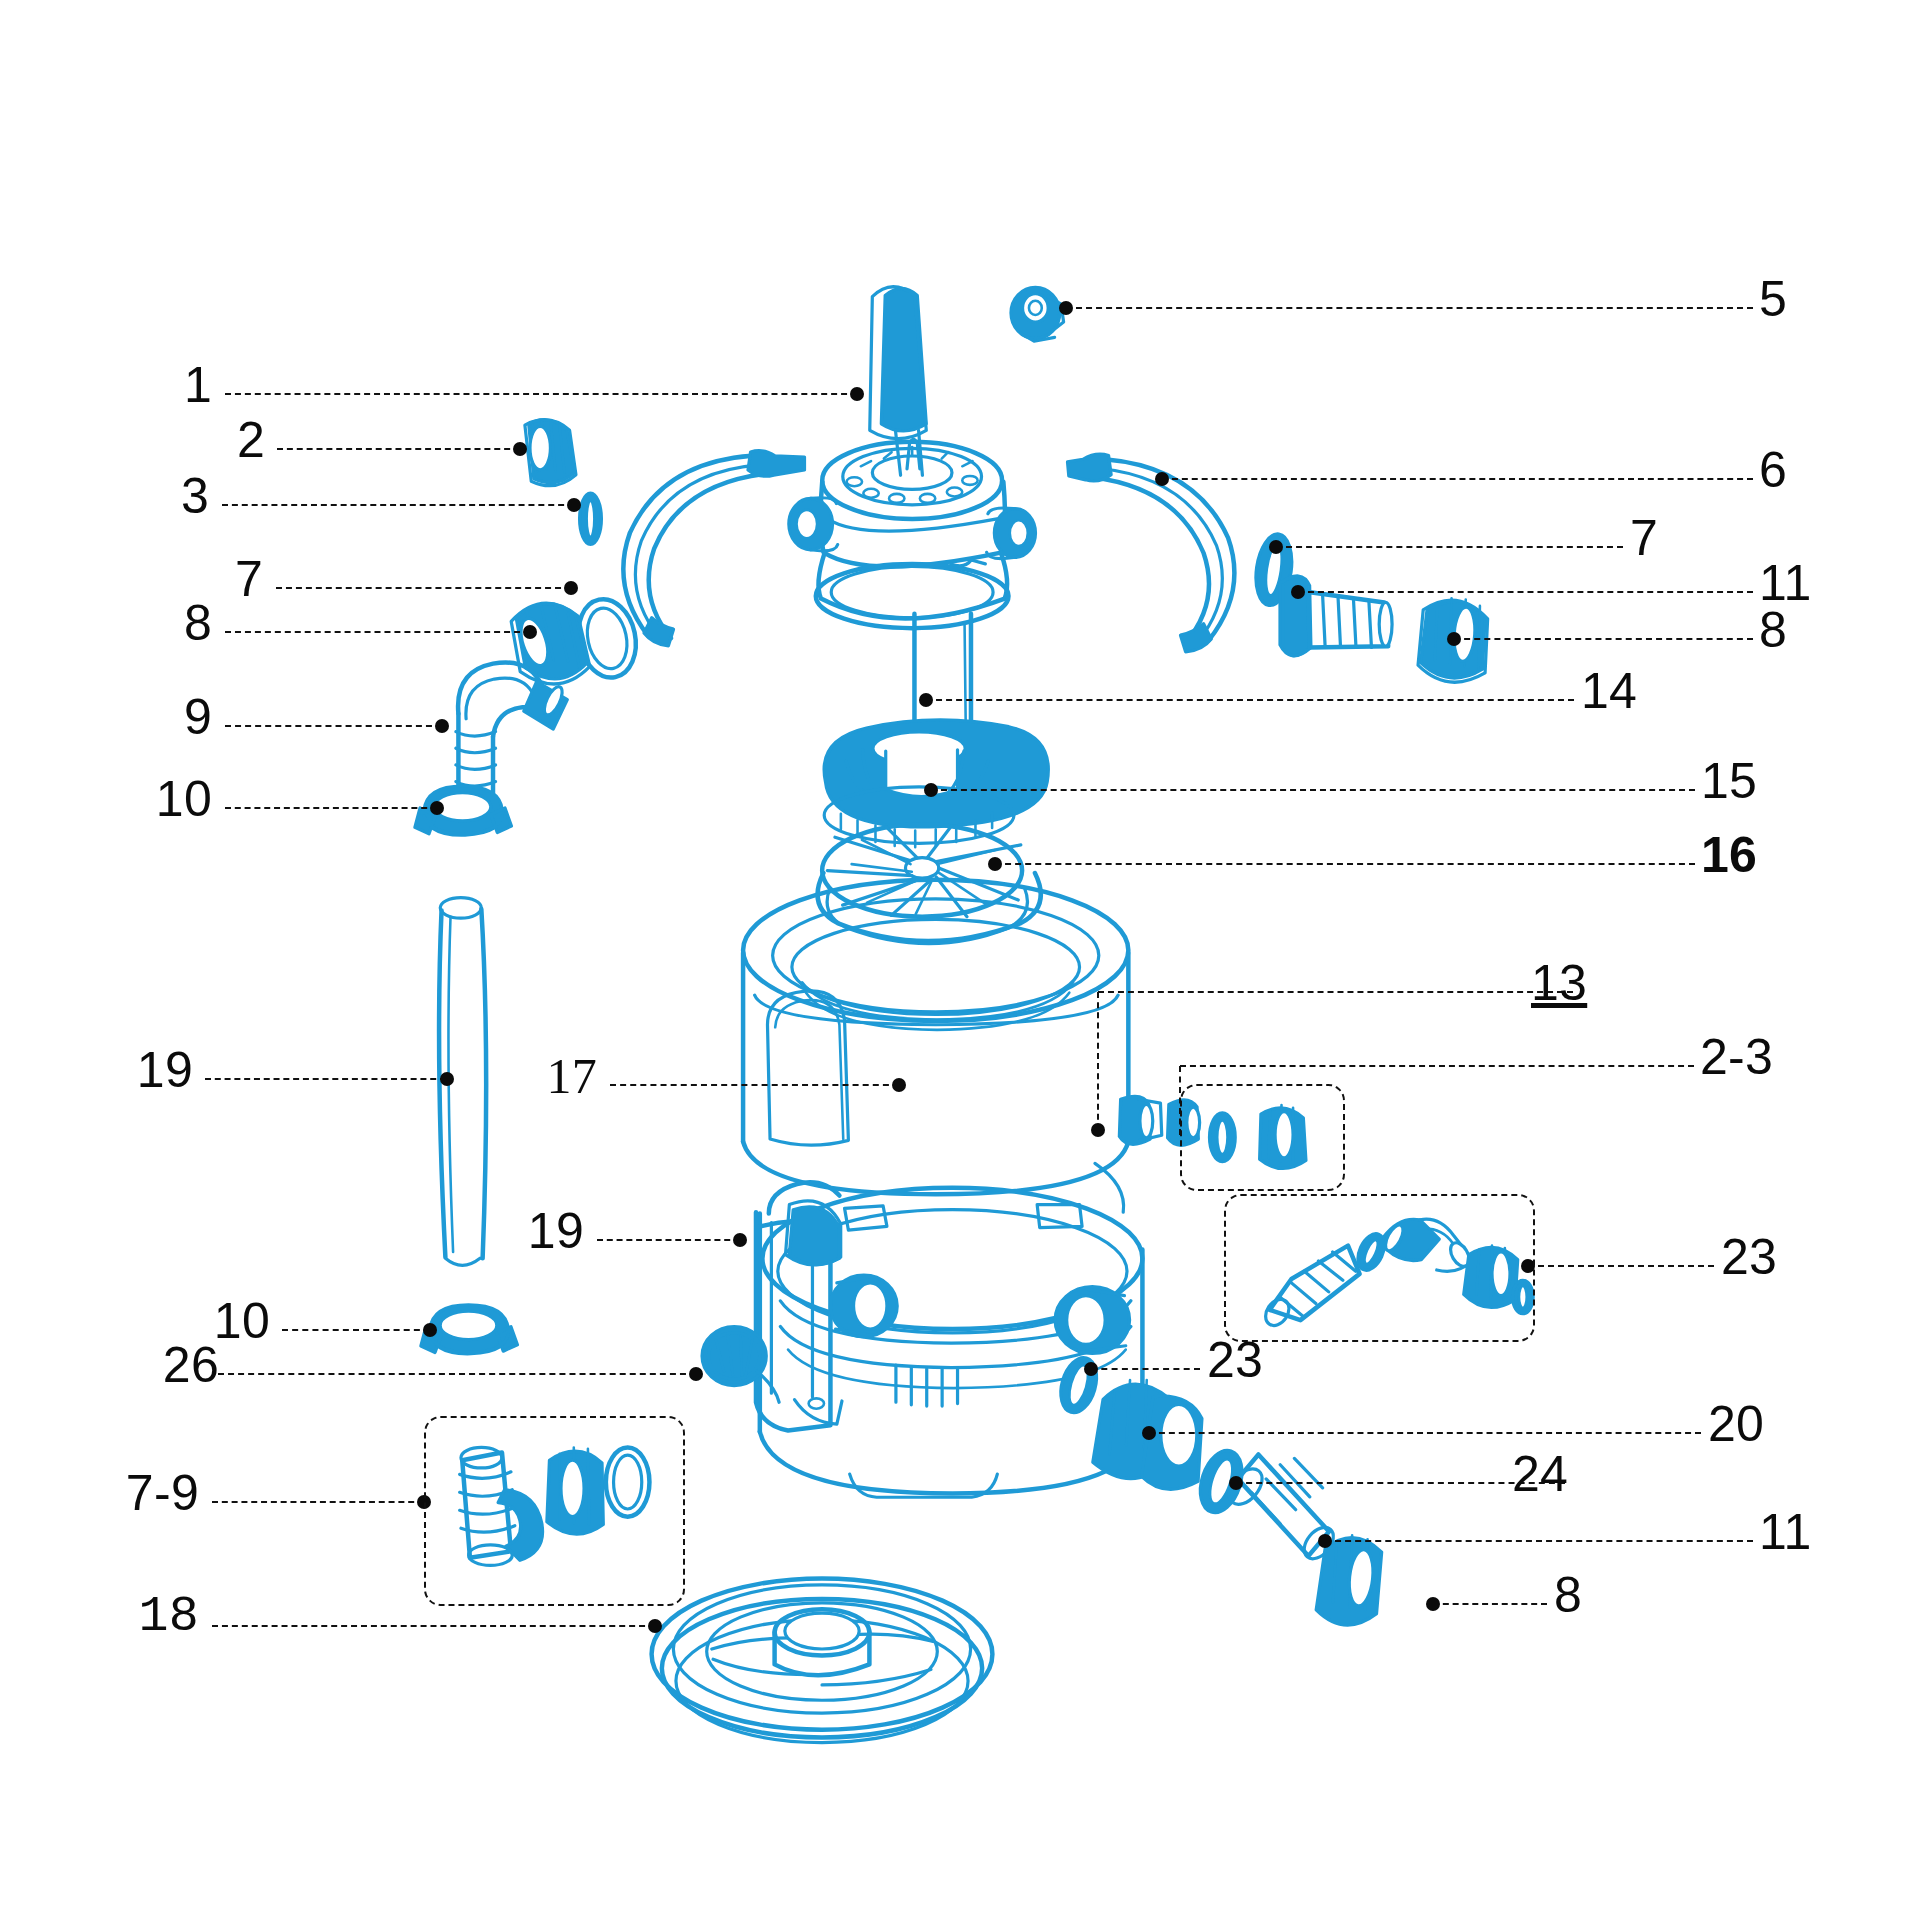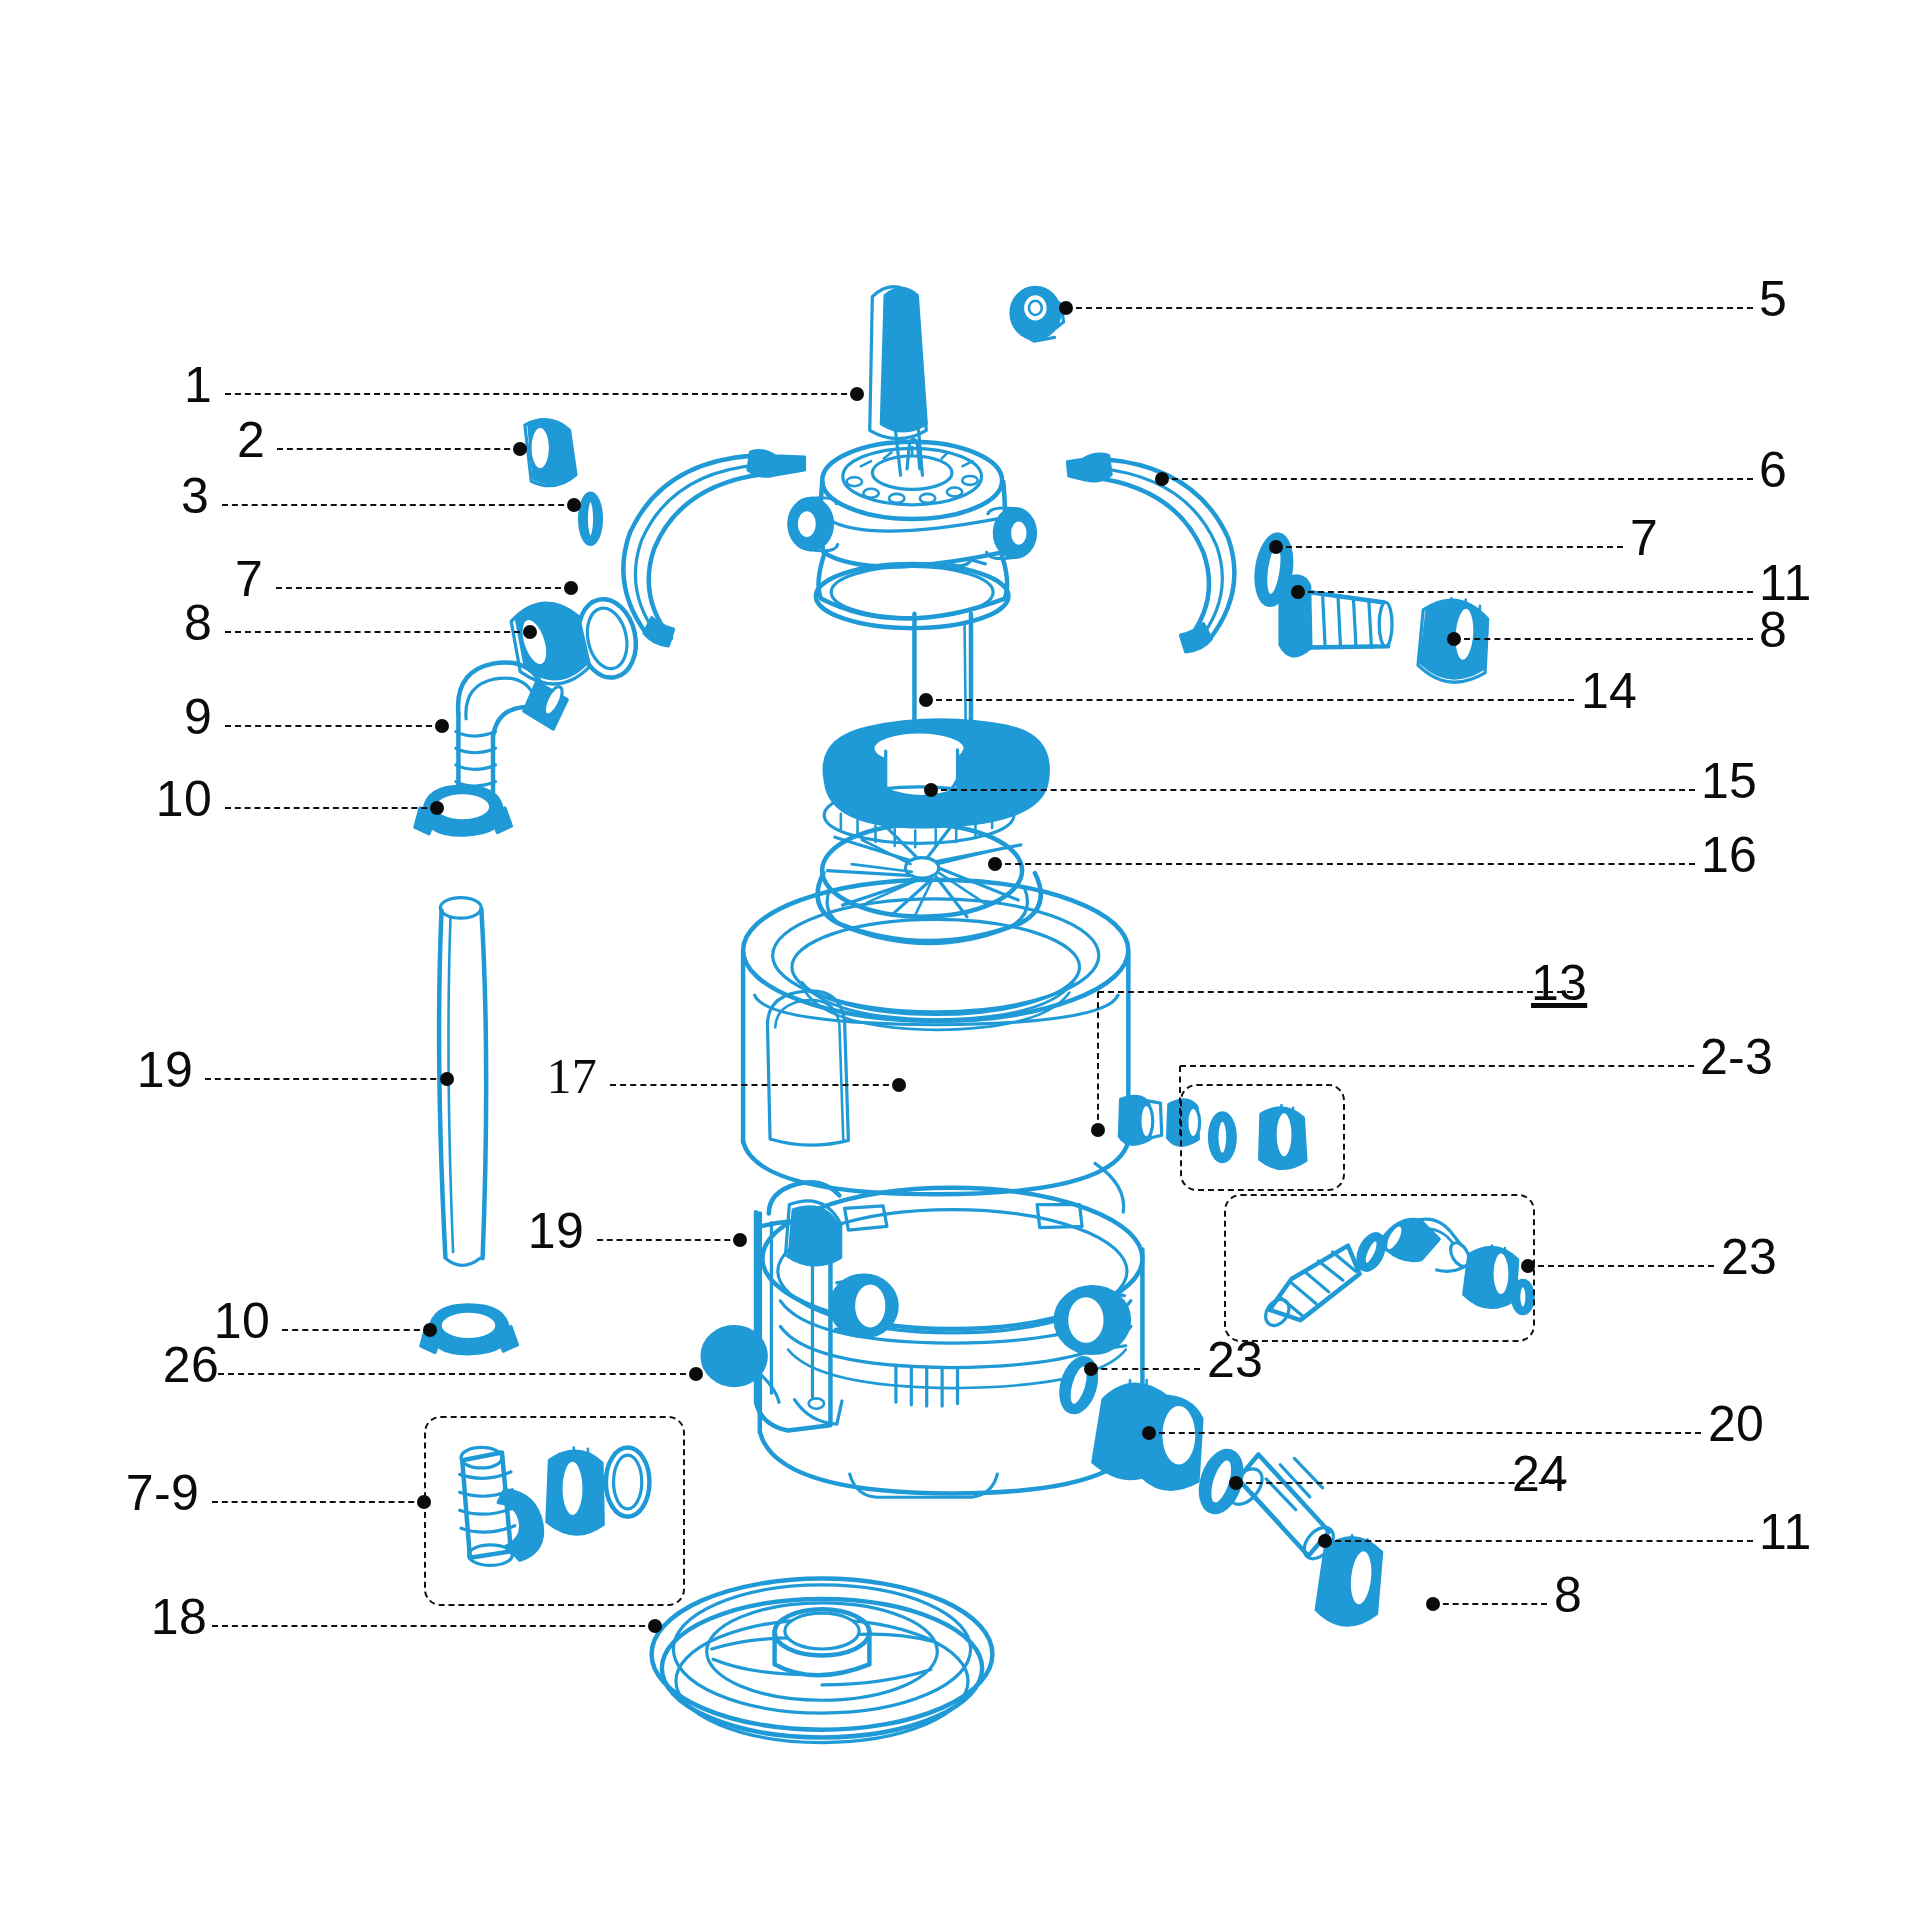--- a/index.html
+++ b/index.html
@@ -540,31 +540,31 @@
   <div class="callout" style="left:1759px;top:470px;">6</div>
   <div class="callout" style="left:1630px;top:538px;">7</div>
   <div class="callout r" style="left:263px;top:579px;">7</div>
   <div class="callout" style="left:1759px;top:583px;">11</div>
   <div class="callout r" style="left:212px;top:623px;">8</div>
   <div class="callout" style="left:1759px;top:630px;">8</div>
   <div class="callout r" style="left:212px;top:717px;">9</div>
   <div class="callout" style="left:1581px;top:691px;">14</div>
   <div class="callout r" style="left:212px;top:799px;">10</div>
   <div class="callout" style="left:1701px;top:781px;">15</div>
-  <div class="callout" style="left:1701px;top:855px;">16</div>
+  <div class="callout" style="left:1701px;top:855px;font-weight:bold;">16</div>
   <div class="callout" style="left:1531px;top:983px;text-decoration:underline;">13</div>
   <div class="callout r" style="left:193px;top:1070px;">19</div>
   <div class="callout r" style="left:597px;top:1076px;font-family:Liberation Serif, serif;">17</div>
   <div class="callout" style="left:1700px;top:1057px;">2-3</div>
   <div class="callout r" style="left:584px;top:1231px;">19</div>
   <div class="callout" style="left:1721px;top:1257px;">23</div>
   <div class="callout r" style="left:270px;top:1321px;">10</div>
   <div class="callout r" style="left:219px;top:1365px;">26</div>
   <div class="callout" style="left:1207px;top:1360px;">23</div>
   <div class="callout" style="left:1708px;top:1424px;text-align:center;">20</div>
   <div class="callout r" style="left:199px;top:1493px;">7-9</div>
   <div class="callout" style="left:1512px;top:1474px;">24</div>
   <div class="callout" style="left:1759px;top:1532px;">11</div>
-  <div class="callout r" style="left:207px;top:1617px;">18</div>
+  <div class="callout r" style="left:199px;top:1617px;font-family:Liberation Mono, monospace;">18</div>
   <div class="callout" style="left:1554px;top:1595px;">8</div>
 
 </div>
 
 
 </body></html>

